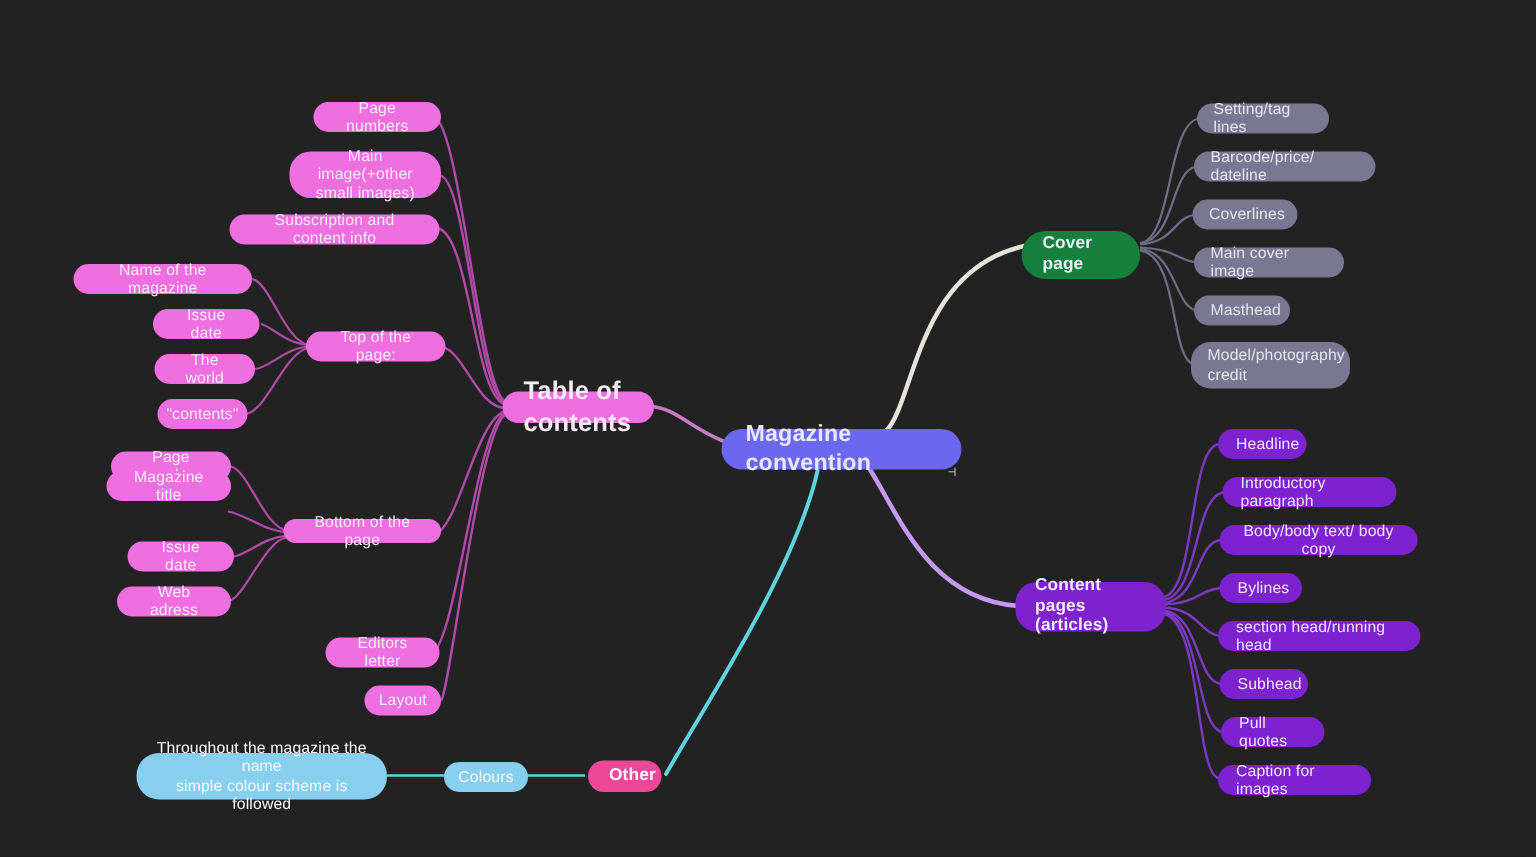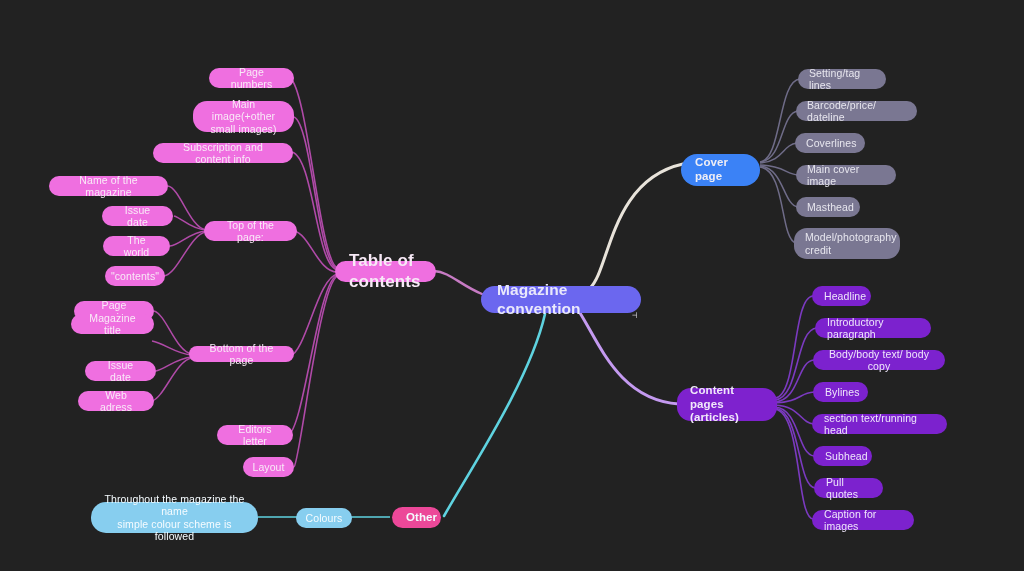--- a/index.html
+++ b/index.html
@@ -55,21 +55,21 @@
   }
   .node.pink {
     background: #ef6fe0;
     color: #f9eaf7;
     font-size: 10.5px;
     padding: 0 12px;
     justify-content: center;
     text-align: center;
   }
   .node.branch-gray {
-    background: #3b82f6;
+    background: #15803d;
     color: #efeef5;
     font-size: 11.5px;
     font-weight: bold;
     padding: 16px 14px;
     justify-content: center;
   }
   .node.gray {
     background: #7a7792;
     color: #e7e6ee;
     font-size: 10.5px;
@@ -261,21 +261,21 @@
   <div class="node purple" style="left:815px; top:318px; width:116px; height:20px;">
     <span>Introductory paragraph</span>
   </div>
   <div class="node purple" style="left:813px; top:350px; width:132px; height:20px;text-align:center;">
     <span>Body/body text/ body copy</span>
   </div>
   <div class="node purple" style="left:813px; top:382px; width:55px; height:20px;">
     <span>Bylines</span>
   </div>
   <div class="node purple" style="left:812px; top:414px; width:135px; height:20px;">
-    <span>section text/running head</span>
+    <span>section head/running head</span>
   </div>
   <div class="node purple" style="left:813px; top:446px; width:59px; height:20px;">
     <span>Subhead</span>
   </div>
   <div class="node purple" style="left:814px; top:478px; width:69px; height:20px;">
     <span>Pull quotes</span>
   </div>
   <div class="node purple" style="left:812px; top:510px; width:102px; height:20px;">
     <span>Caption for images</span>
   </div>

